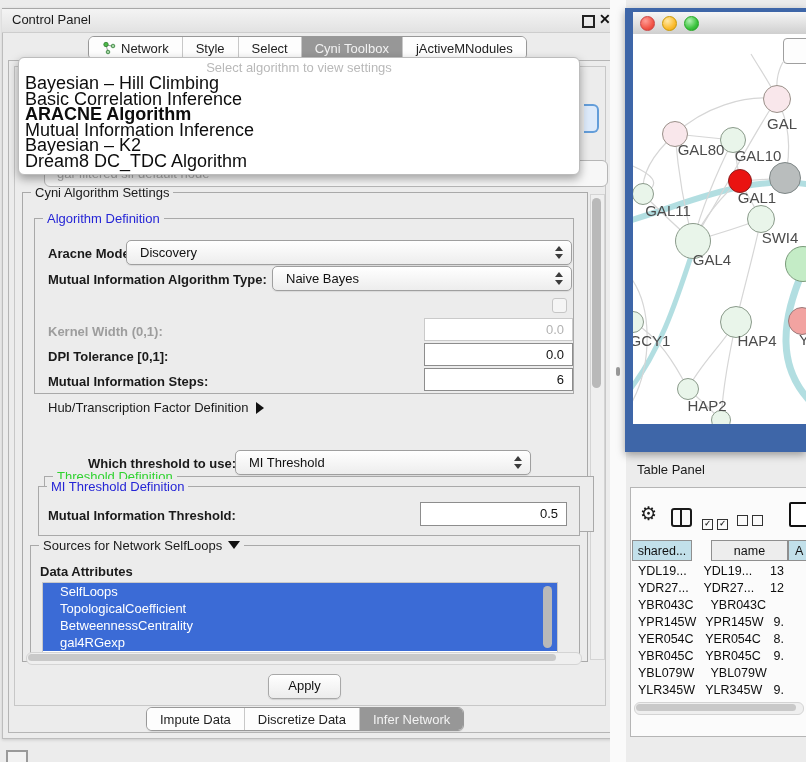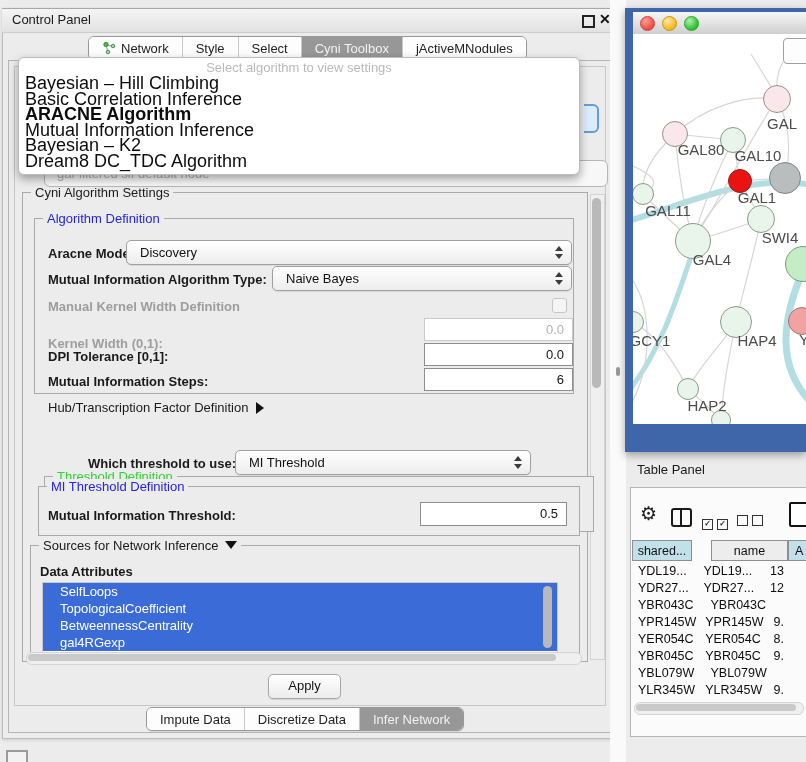--- a/index.html
+++ b/index.html
@@ -203,24 +203,23 @@
 
   <div class="abs lbl" style="left:48px;top:272px;">Mutual Information Algorithm Type:</div>
   <div class="abs combo" style="left:272px;top:266px;width:298px;height:23px;">
     <span class="val">Naive Bayes</span>
     <span class="spin">
         <i class="up"></i>
         <i class="dn"></i>
       </span>
   </div>
 
-  <div class="abs lbl dis" style="left:48px;top:299px;">Manual Kernel Width Definition</div>
   <div class="abs chk" style="left:552px;top:298px;"></div>
 
-  <div class="abs lbl dis" style="left:48px;top:324px;margin-top:12px;">Kernel Width (0,1):</div>
+  <div class="abs lbl dis" style="left:48px;top:324px;">Kernel Width (0,1):</div>
   <div class="abs field dis" style="left:424px;top:318px;width:139px;height:21px;">0.0</div>
 
   <div class="abs lbl" style="left:48px;top:349px;">DPI Tolerance [0,1]:</div>
   <div class="abs field" style="left:424px;top:343px;width:139px;height:21px;">0.0</div>
 
   <div class="abs lbl" style="left:48px;top:374px;">Mutual Information Steps:</div>
   <div class="abs field" style="left:424px;top:368px;width:139px;height:21px;">6</div>
 
   <div class="abs plain" style="left:48px;top:400px;">
     <span>Hub/Transcription Factor Definition</span><span class="tri-right"></span>
@@ -238,21 +237,21 @@
       </span>
   </div>
 
   <div class="abs grp" style="left:38px;top:486px;width:540px;height:48px;">
     <span class="gt blue">MI Threshold Definition</span>
   </div>
   <div class="abs lbl" style="left:48px;top:508px;">Mutual Information Threshold:</div>
   <div class="abs field" style="left:420px;top:502px;width:137px;height:22px;">0.5</div>
 
   <div class="abs grp" style="left:30px;top:545px;width:548px;height:115px;">
-    <span class="gt"><span>Sources for Network Inference</span><span class="tri-down"></span></span>
+    <span class="gt"><span>Sources for Network SelfLoops</span><span class="tri-down"></span></span>
   </div>
   <div class="abs lbl" style="left:40px;top:564px;">Data Attributes</div>
   <div class="abs attr-list" id="attr-list">
       <div class="attr-item" style="background: rgb(59, 107, 214);">SelfLoops</div>
       <div class="attr-item" style="background: rgb(59, 107, 214);">TopologicalCoefficient</div>
       <div class="attr-item" style="background: rgb(59, 107, 214);">BetweennessCentrality</div>
       <div class="attr-item" style="background: rgb(59, 107, 214);">gal4RGexp</div>
     </div>
   <div class="abs vsb" style="left:543px;top:586px;width:9px;height:62px;"></div>
   <div class="abs sb-track" style="left:26px;top:652px;width:554px;height:11px;"></div>

